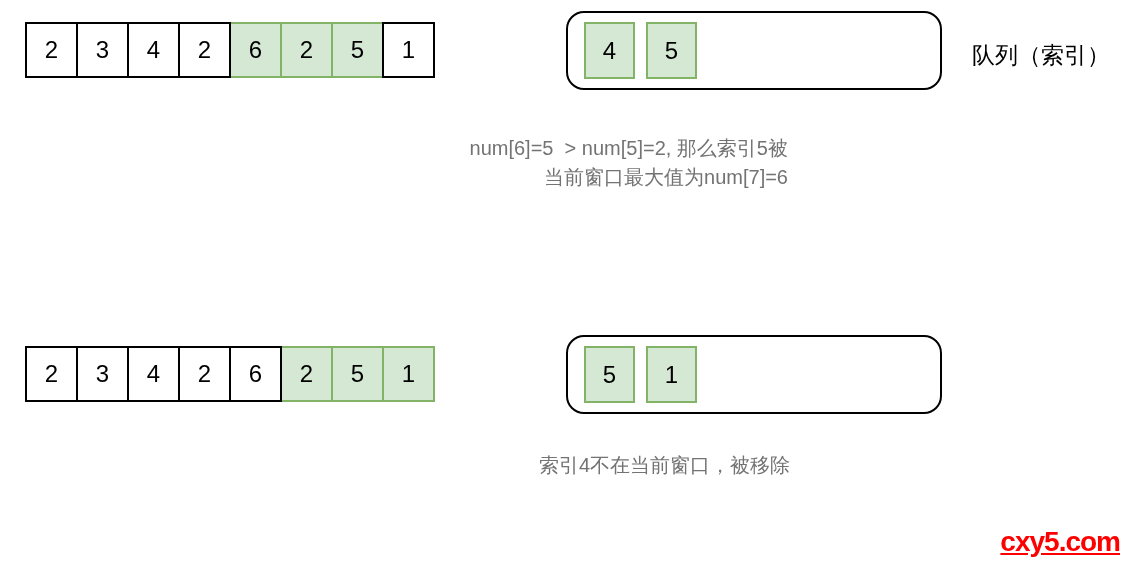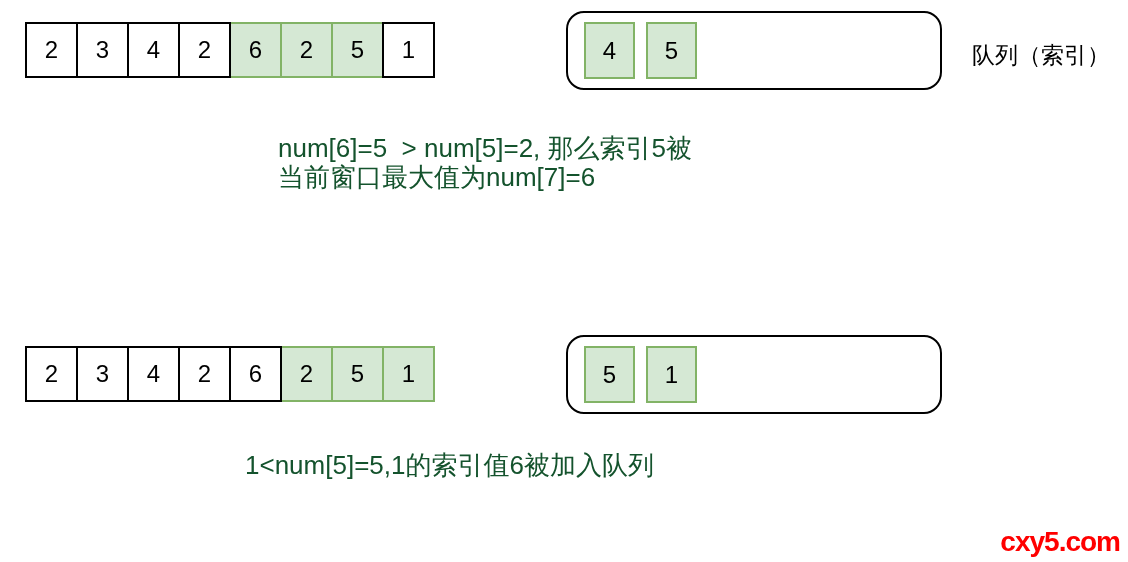--- a/index.html
+++ b/index.html
@@ -71,38 +71,39 @@
     left: 972px;
     top: 40px;
     font-size: 23px;
     color: #000;
     white-space: nowrap;
   }
 
   
   .caption {
     position: absolute;
-    text-align: left;
-    font-size: 26px;
+    text-align: right;
+    font-size: 20px;
     line-height: 29px;
-    color: #14532d;
+    color: #737373;
   }
   .caption-line { white-space: pre-wrap; }
   .caption-1 { left: 278px; top: 134px; width: 510px; }
   .caption-2 { left: 245px; top: 451px; width: 545px; }
 
   
   .watermark {
     position: absolute;
     right: 8px;
     bottom: 4px;
     font-size: 28px;
     font-weight: bold;
     letter-spacing: -1px;
     color: var(--wm, #ff0000);
+    text-decoration: underline;
   }
 </style>
 </head>
 <body>
 
 <div class="canvas">
 
   <section>
     <div class="array-strip array-1">
         <div class="cell">2</div>
@@ -139,18 +140,18 @@
         <div class="cell hl">5</div>
         <div class="cell hl">1</div>
       </div>
 
     <div class="queue-box queue-2">
         <div class="cell hl">5</div>
         <div class="cell hl">1</div>
       </div>
 
     <div class="caption caption-2">
-      <div class="caption-line">1&lt;num[5]=5,1的索引值6被加入队列</div>
+      <div class="caption-line">索引4不在当前窗口，被移除</div>
     </div>
   </section>
 
   <div class="watermark">cxy5.com</div>
 </div>
 
 </body></html>

